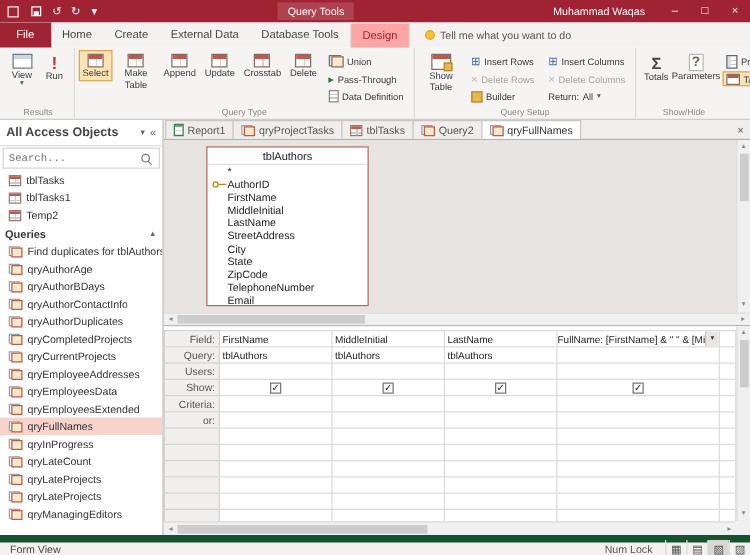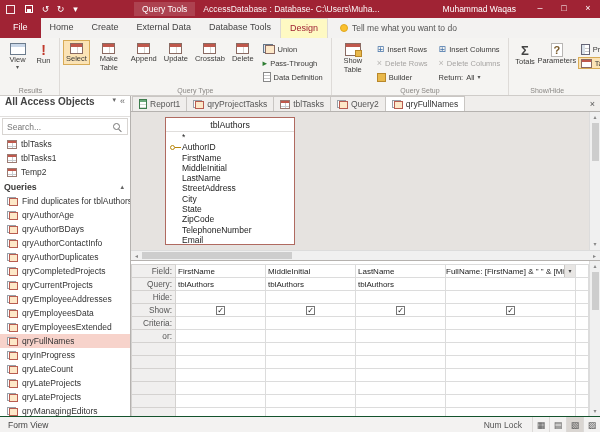--- a/index.html
+++ b/index.html
@@ -16,21 +16,21 @@
 .sp{flex:1;}
 .ctx-label{background:rgba(255,255,255,.14);padding:2px 8px;margin-right:8px;white-space:nowrap;}
 .tb-title{opacity:.95;white-space:nowrap;overflow:hidden;}
 .tb-user{margin:13px 12px;white-space:nowrap;}
 .win-btn{width:24px;height:18px;text-align:center;line-height:17px;font-size:9px;flex-shrink:0;}
 
 
 .ribbon-tabs{height:20px;background:#f3f2f1;display:flex;align-items:stretch;}
 .rtab{padding:4px 9px 3px;font-size:9px;color:#444;white-space:nowrap;}
 .rtab.file{background:#a02334;color:#fff;padding:4px 13px 3px;}
-.rtab.active{background:#fef9c3;color:#a02334;border:1px solid #dcd9d6;border-bottom:none;}
+.rtab.active{background:#fca5a5;color:#a02334;border:1px solid #dcd9d6;border-bottom:none;}
 .tellme{display:flex;align-items:center;gap:4px;color:#555;margin-left:12px;font-size:8.5px;white-space:nowrap;}
 .bulb{width:8px;height:8px;border-radius:50%;background:#fbc02d;border:1px solid #e0a820;flex-shrink:0;}
 
 
 .ribbon{height:58px;background:#f5f4f2;border-bottom:1px solid #cfccc9;display:flex;align-items:stretch;padding-left:2px;overflow:hidden;}
 .rgroup{position:relative;display:flex;flex-direction:column;padding:2px 3px 10px;border-right:1px solid #dedbd8;flex-shrink:0;}
 .rgroup-label{position:absolute;bottom:0;left:0;right:0;text-align:center;font-size:7px;color:#8a8784;padding-bottom:1px;white-space:nowrap;}
 .rgroup-label.sh{right:auto;left:2px;width:72px;}
 .rgroup-body{display:flex;align-items:flex-start;gap:1px;}
 .bigbtn{display:flex;flex-direction:column;align-items:center;padding:2px 2px 0;min-width:25px;max-width:36px;text-align:center;border:1px solid transparent;}
@@ -56,25 +56,25 @@
 .ico-showtable{width:16px;height:13px;border:1px solid #8a6a62;background:linear-gradient(#c0584c 0 3px,transparent 3px),#fff;position:relative;margin-bottom:1px;}
 .ico-showtable::after{content:"";position:absolute;right:-2px;bottom:-2px;width:5px;height:5px;background:#e8b84b;border:1px solid #b8872a;}
 .ico-builder{width:9px;height:9px;background:#e8b84b;border:1px solid #b8872a;}
 .ico-sigma{font-size:13px;font-weight:bold;color:#444;line-height:15px;}
 .ico-param{font-size:11px;font-weight:bold;color:#7a5c2e;border:1px solid #b8b6b4;background:#fff;width:12px;height:14px;line-height:12px;text-align:center;}
 .ico-propsheet{width:9px;height:11px;border:1px solid #667;background:linear-gradient(to right,#d8e0e8 0 3px,transparent 3px),linear-gradient(#fff 0 3px,#c8c8c8 3px 4px,#fff 4px 6px,#c8c8c8 6px 7px,#fff 7px);}
 .tbl-mini{width:11px;height:9px;border:1px solid #8a6a62;background:linear-gradient(#c0584c 0 2px,transparent 2px),#fff;}
 
 
 .sidebar{position:absolute;left:0;top:96px;bottom:16px;width:131px;background:#fff;border-right:1px solid #b5b2af;display:flex;flex-direction:column;overflow:hidden;}
-.sb-header{display:flex;height:21px;padding:0 5px;border-bottom:1px solid #e1dfdd;}
+.sb-header{display:flex;align-items:center;height:21px;padding:0 5px;border-bottom:1px solid #e1dfdd;}
 .sb-title{font-size:10px;font-weight:bold;color:#444;flex:1;white-space:nowrap;overflow:hidden;}
 .sb-dd{font-size:7px;color:#666;margin:0 4px;}
 .sb-collapse{font-size:9px;color:#666;}
-.sb-search{display:flex;align-items:center;height:17px;margin:1px 2px;border:1px solid #d8d5d2;background:#fff;}
+.sb-search{display:flex;align-items:center;height:17px;margin:1px 2px;border:1px solid #d8d5d2;background:#fff;font-family:Liberation Mono, monospace;}
 .sb-search input{flex:1;border:0;outline:0;padding:0 4px;font-size:8.5px;color:#555;font-family:inherit;background:transparent;min-width:0;}
 .mag{position:relative;width:7px;height:7px;border:1px solid #777;border-radius:50%;margin:0 7px 0 2px;flex-shrink:0;}
 .mag::after{content:"";position:absolute;width:4px;height:1px;background:#777;transform:rotate(45deg);right:-3px;bottom:-2px;}
 .sb-list{flex:1;overflow:hidden;padding-top:1px;}
 .nav-item{display:flex;align-items:center;gap:4px;height:14px;padding-left:7px;font-size:8.5px;color:#333;white-space:nowrap;}
 .nav-item .nav-label{overflow:hidden;}
 .nav-item.selected{background:#f7d3cb;}
 .nav-group{display:flex;align-items:center;height:15px;padding:0 6px 0 4px;font-size:8.8px;font-weight:bold;color:#3b3a39;}
 .nav-group .nav-label{flex:1;}
 .ng-caret{font-size:7px;color:#666;}
@@ -114,39 +114,38 @@
 .show-wrap{display:flex;justify-content:center;}
 .cbx{width:9px;height:9px;border:1px solid #767676;background:#fff;display:flex;align-items:center;justify-content:center;font-size:8px;line-height:9px;color:#222;}
 .expr-cell{display:flex;align-items:center;height:12px;}
 .expr-text{flex:1;overflow:hidden;}
 .cell-dd{width:11px;height:12px;background:#e8e6e4;border-left:1px solid #c9c6c3;text-align:center;font-size:6px;color:#444;line-height:12px;flex-shrink:0;}
 .grid-vscroll{position:absolute;right:0;top:0;bottom:11px;width:11px;}
 .grid-hscroll{position:absolute;left:0;right:11px;bottom:0;}
 .corner{position:absolute;right:0;bottom:0;width:11px;height:11px;background:#f0f0f0;}
 
 
-.statusbar{position:absolute;left:0;right:0;bottom:12px;height:16px;background:#f3f2f1;border-top:1px solid #14532d;display:flex;align-items:center;font-size:8.5px;color:#444;padding-left:8px;}
+.statusbar{position:absolute;left:0;right:0;bottom:0;height:16px;background:#f3f2f1;border-top:6px solid #14532d;display:flex;align-items:center;font-size:8.5px;color:#444;padding-left:8px;}
 .numlock{margin-right:10px;color:#555;white-space:nowrap;}
 .view-btn{width:17px;height:15px;border-left:1px solid #dcdad8;display:flex;align-items:center;justify-content:center;font-size:9px;color:#555;}
 .view-btn.pressed{background:#dad6d2;}
 </style>
 </head>
 <body>
 
 <div class="app">
 
   <div class="titlebar">
     <span class="app-ico"></span>
     <span class="save-ico"></span>
     <span class="tb-btn">↺</span>
     <span class="tb-btn">↻</span>
     <span class="tb-btn">▾</span>
     <span class="sp"></span>
     <span class="ctx-label">Query Tools</span>
-    <span class="tb-title">AccessDatabase : Database- C:\Users\Muha...</span>
     <span class="sp"></span>
     <span class="tb-user">Muhammad Waqas</span>
     <span class="win-btn">–</span>
     <span class="win-btn">□</span>
     <span class="win-btn">×</span>
   </div>
 
   <div class="ribbon-tabs">
     <span class="rtab file">File</span>
     <span class="rtab">Home</span>
@@ -462,21 +461,21 @@
           </tr>
           <tr>
             <td class="gutter">Query:</td>
             <td>tblAuthors</td>
             <td>tblAuthors</td>
             <td>tblAuthors</td>
             <td></td>
             <td></td>
           </tr>
           <tr>
-            <td class="gutter">Hide:</td>
+            <td class="gutter">Users:</td>
             <td></td>
             <td></td>
             <td></td>
             <td></td>
             <td></td>
           </tr>
           <tr>
             <td class="gutter">Show:</td>
             <td>
                   <div class="show-wrap">

